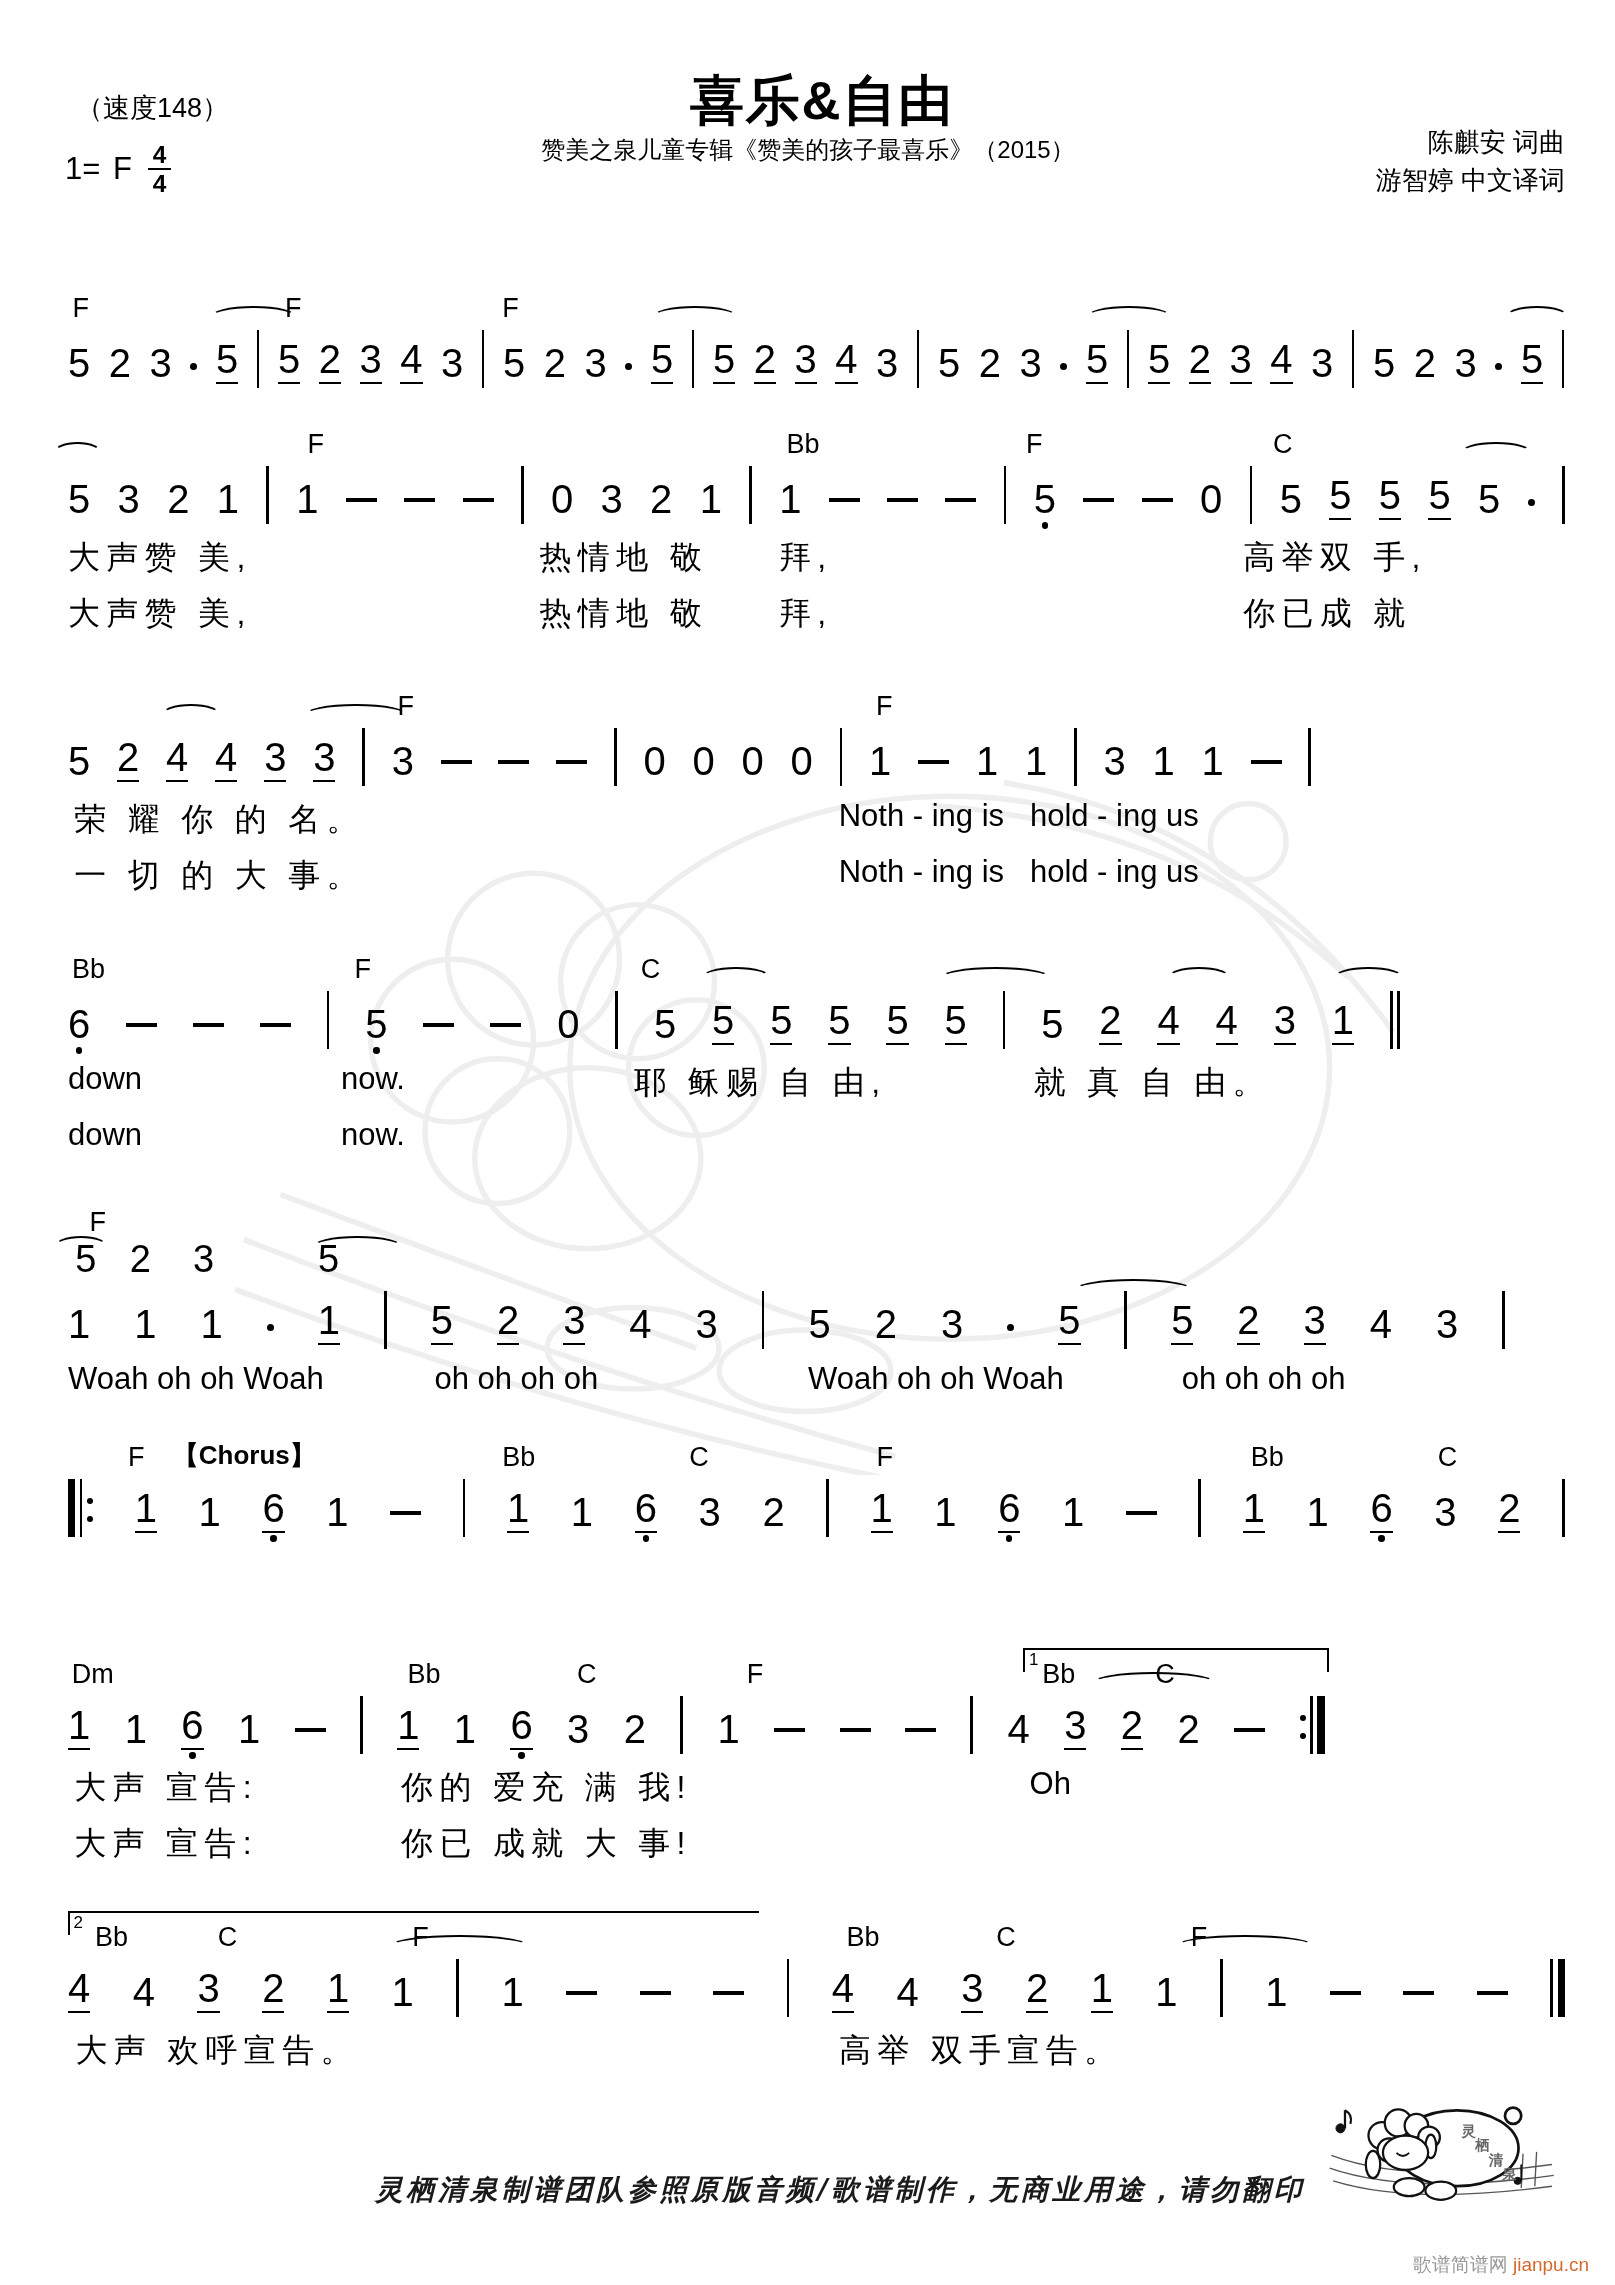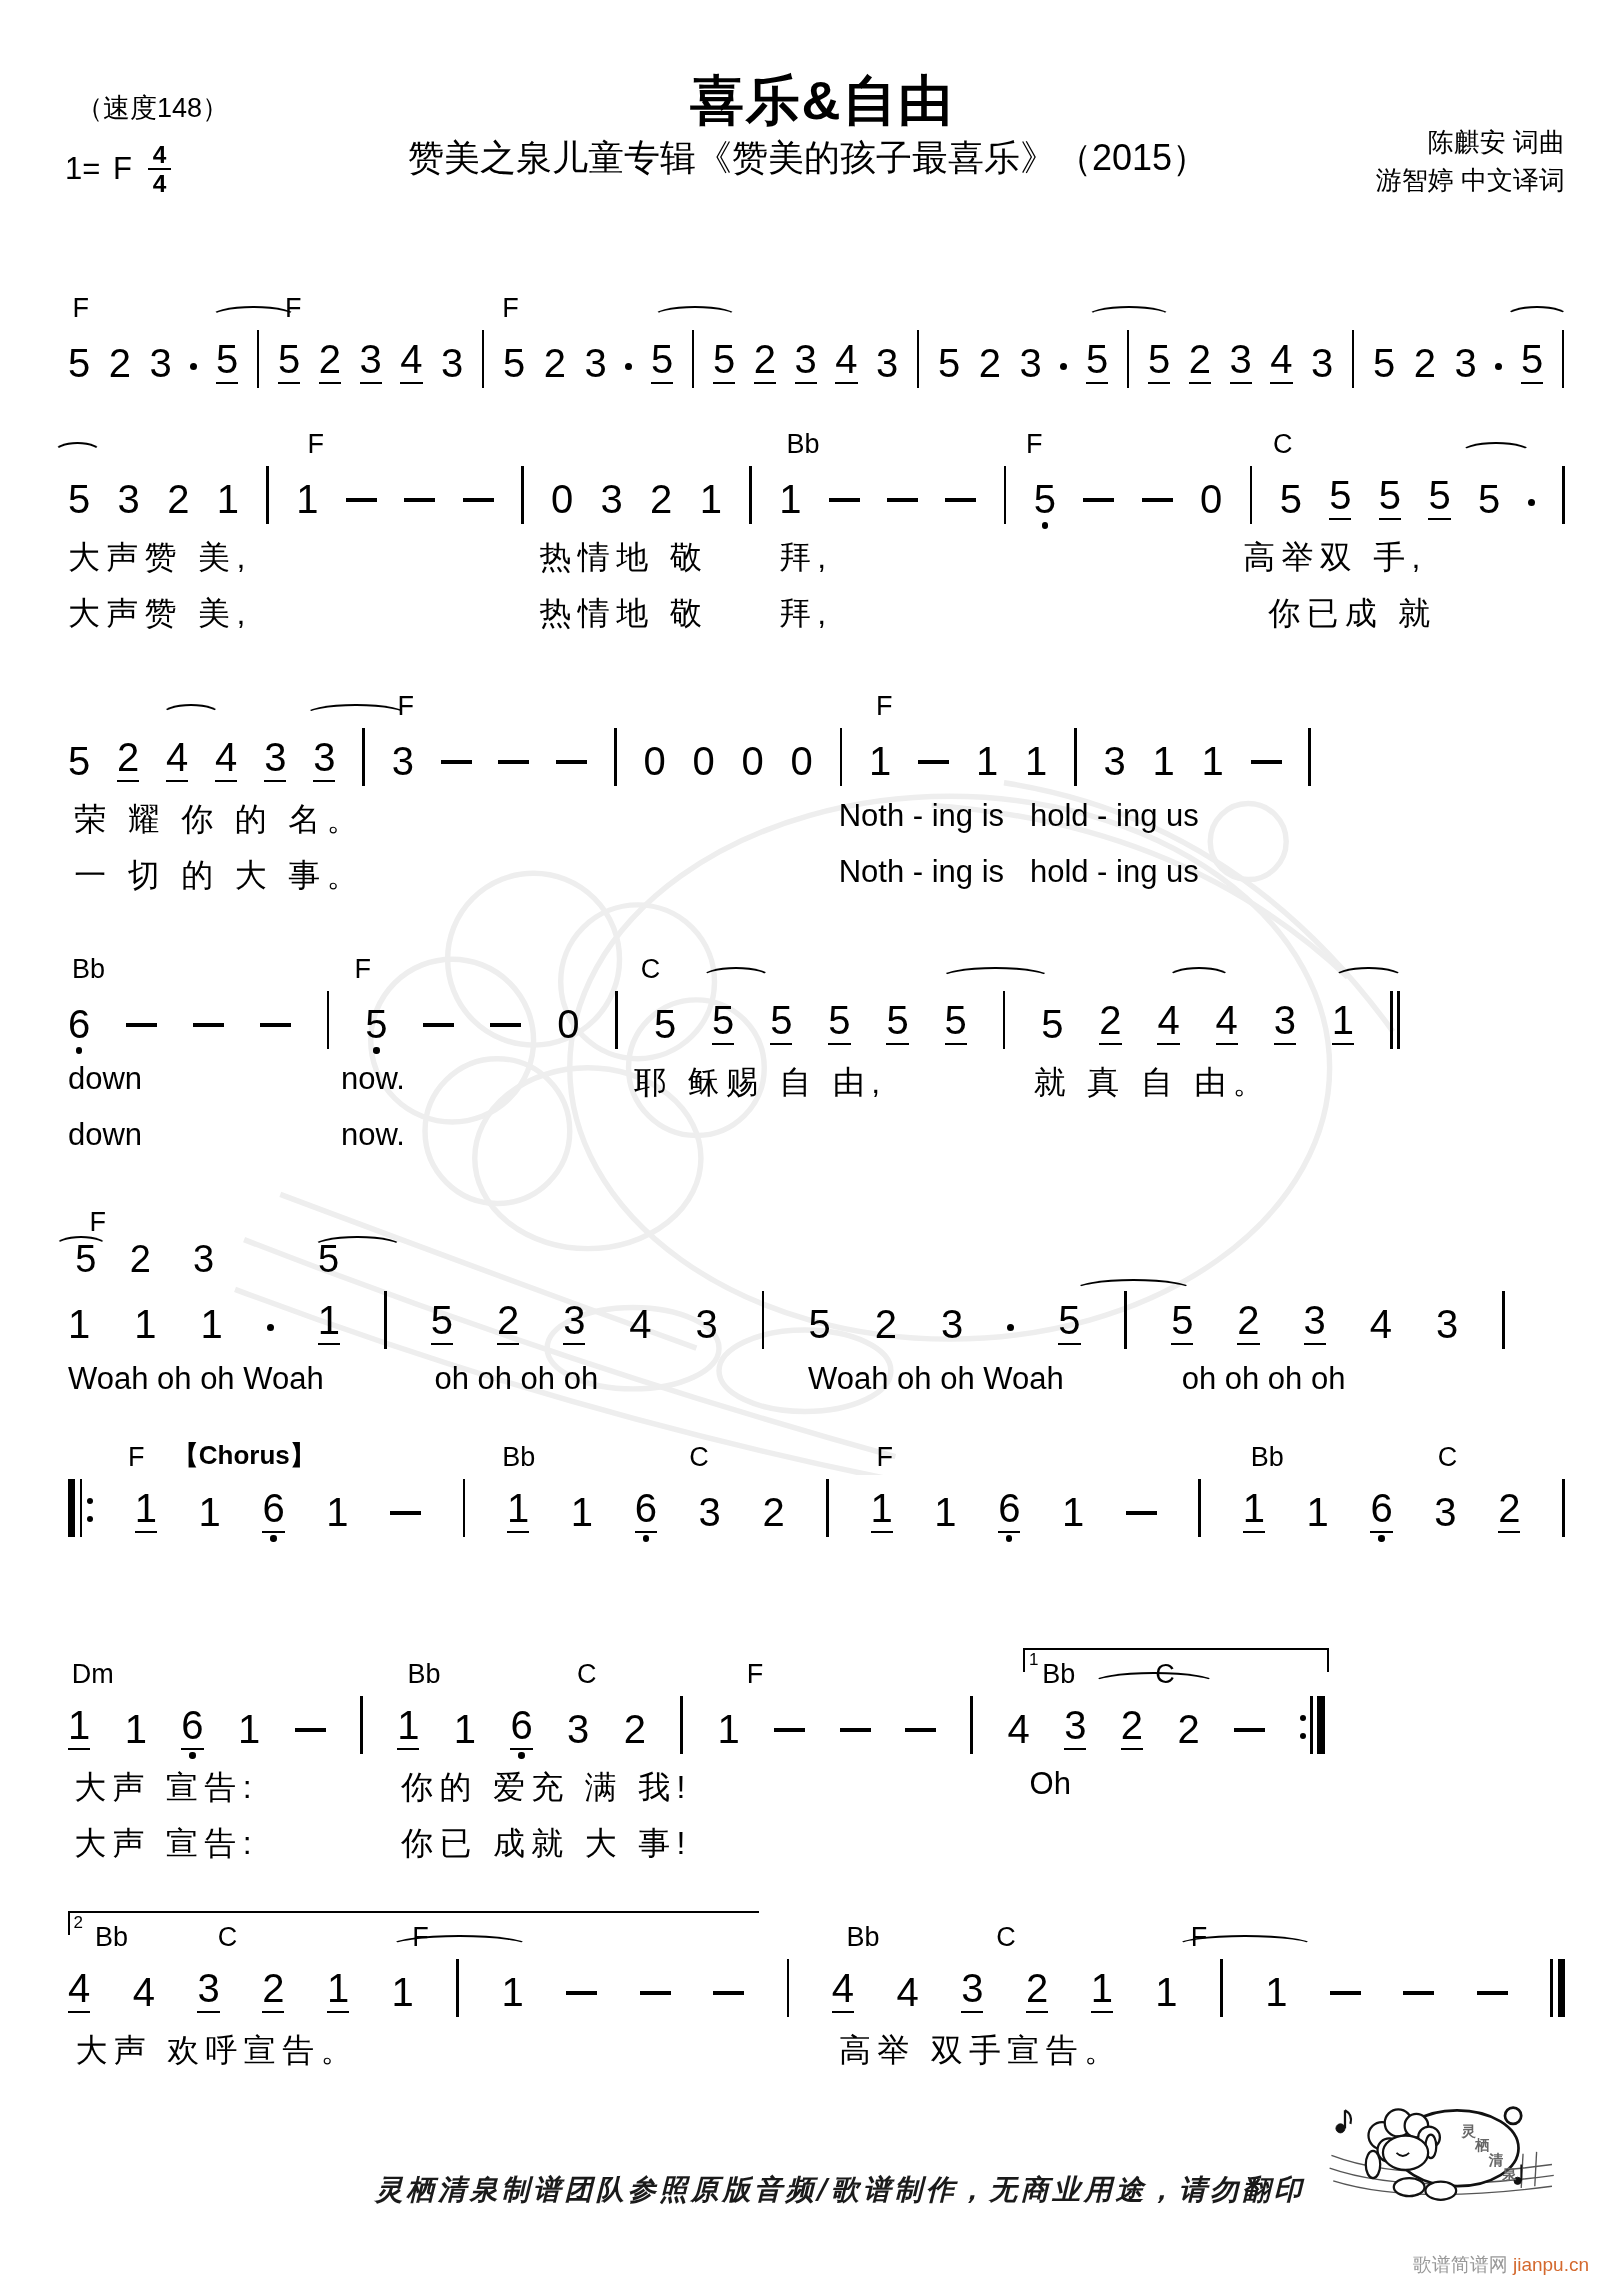--- a/index.html
+++ b/index.html
@@ -5,21 +5,21 @@
   html,body{margin:0;padding:0;background:#888;}
   .page{position:relative;width:1616px;height:2285px;background:#ffffff;overflow:hidden;
         font-family:"Liberation Sans",sans-serif;color:#000;}
   
   .tempo{position:absolute;left:76px;top:90px;font-size:27px;}
   .keysig{position:absolute;left:65px;top:141px;display:flex;align-items:center;font-size:31px;}
   .keysig .kl{margin-left:12.7px;}
   .frac{display:flex;flex-direction:column;align-items:center;margin-left:16.3px;font-size:24.4px;line-height:27px;font-weight:bold;}
   .frac .ftop{border-bottom:2.7px solid #000;padding:0 4.5px;}
   .title{position:absolute;top:65px;left:0;width:100%;text-align:center;font-size:54px;font-weight:bold;letter-spacing:1.8px;padding-left:14px;}
-  .subtitle{position:absolute;top:134px;left:0;width:100%;text-align:center;font-size:36px;}
+  .subtitle{position:absolute;top:134px;left:0;width:100%;text-align:center;font-size:24px;}
   .duration{position:absolute;top:175px;left:0;width:100%;text-align:center;font-size:26px;}
   .credits{position:absolute;right:51px;top:123px;text-align:right;font-size:26px;line-height:38px;}
   
   .mline{position:absolute;left:68px;}
   .chordrow{position:relative;height:42px;}
   .chord{position:absolute;bottom:0;font-size:27px;white-space:nowrap;}
   .chord.btag{font-weight:bold;font-size:26px;}
   .ending{position:absolute;top:0;height:22px;border-top:2.7px solid #000;border-left:2.7px solid #000;border-right:2.7px solid #000;}
   .ending.noright{border-right:none;}
   .endnum{position:absolute;left:3.6px;top:0;font-size:17px;}
@@ -367,21 +367,21 @@
         <div class="lyr">
           <span class="seg cn" style="left: 0%;">大声赞 美,</span>
           <span class="seg cn" style="left: 31.5%;">热情地 敬</span>
           <span class="seg cn" style="left: 47.5%;">拜,</span>
           <span class="seg cn" style="left: 78.5%;">高举双 手,</span>
         </div>
         <div class="lyr">
           <span class="seg cn" style="left: 0%;">大声赞 美,</span>
           <span class="seg cn" style="left: 31.5%;">热情地 敬</span>
           <span class="seg cn" style="left: 47.5%;">拜,</span>
-          <span class="seg cn" style="left: 78.5%; margin-left: 25px;">你已成 就</span>
+          <span class="seg cn" style="left: 78.5%;">你已成 就</span>
         </div>
       </div>
       <div class="mline" style="top: 680px; width: 1243px;">
         <div class="chordrow">
           <span class="chord" style="left: 26.5%;">F</span>
           <span class="chord" style="left: 65%;">F</span>
         </div>
         <div class="noterow">
           <div class="note">
             <span class="num">5</span>

